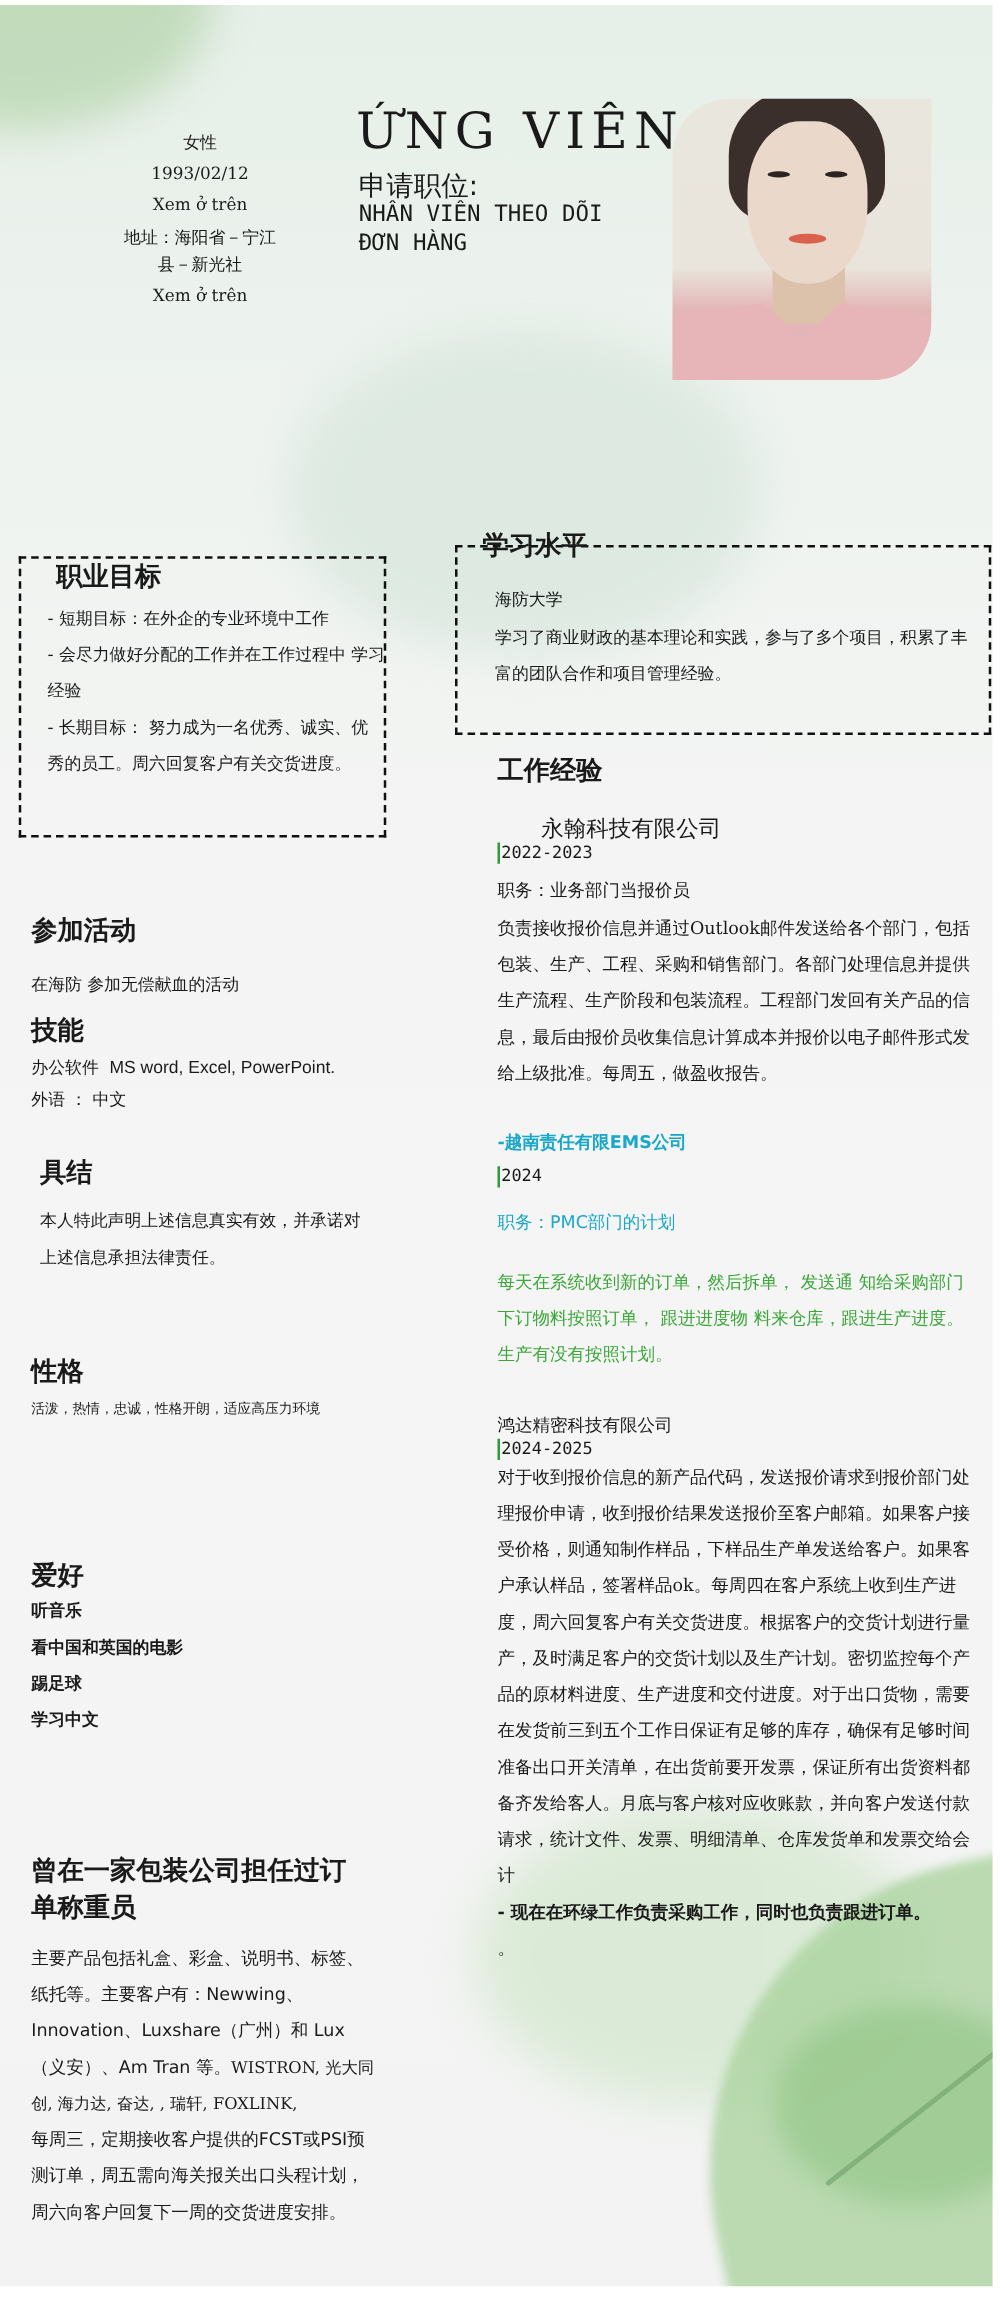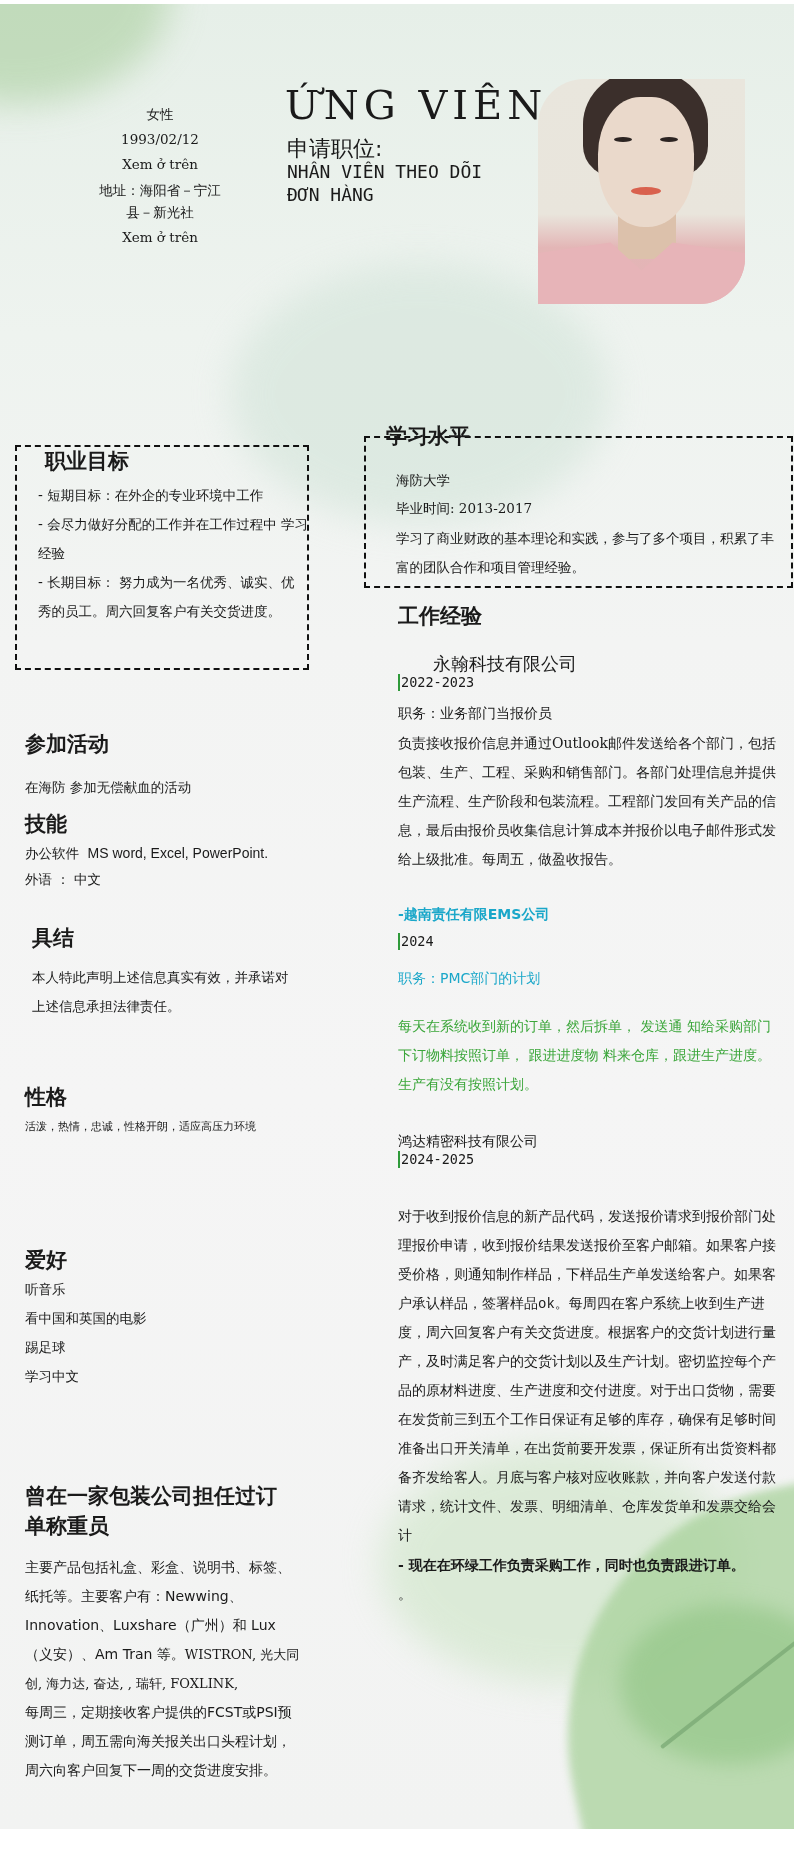--- a/index.html
+++ b/index.html
@@ -81,21 +81,20 @@
       <p style="margin-bottom:0;">- 短期目标：在外企的专业环境中工作</p>
       <p>- 会尽力做好分配的工作并在工作过程中 学习经验</p>
       <p>- 长期目标： 努力成为一名优秀、诚实、优 秀的员工。周六回复客户有关交货进度。</p>
     </div>
   </div>
 
   <div class="box" style="left:364px; top:432px; width:429px; height:152px;">
     <div class="sec-h" style="left:20px; top:-16px; background:transparent;">学习水平</div>
     <div class="abs" style="left:30px; top:28px; width:385px; font-size:13.5px; line-height:28px;">
       <p>海防大学</p>
-      <p>毕业时间: 2013-2017</p>
       <p style="line-height:29px;margin-top:2px;">学习了商业财政的基本理论和实践，参与了多个项目，积累了丰富的团队合作和项目管理经验。</p>
     </div>
   </div>
 
   <div class="sec-h" style="left:398px; top:598px;">工作经验</div>
 
   <div class="abs" style="left:398px; top:650px; width:380px;">
     <p style="font-size:18px;line-height:20px;margin-left:35px;">永翰科技有限公司</p>
     <p class="date">2022-2023</p>
     <p style="font-size:14px;line-height:20px;margin-top:12px;">职务：业务部门当报价员</p>
@@ -105,21 +104,21 @@
   <div class="abs sans" style="left:398px; top:900px; width:380px;">
     <p class="cyan" style="font-size:14px;font-weight:bold;line-height:20px;">-越南责任有限EMS公司</p>
     <p class="date" style="margin-top:9px;">2024</p>
     <p class="cyan" style="font-size:14px;line-height:20px;margin-top:18px;">职务：PMC部门的计划</p>
     <p class="txt green" style="margin-top:24px;">每天在系统收到新的订单，然后拆单， 发送通 知给采购部门下订物料按照订单， 跟进进度物 料来仓库，跟进生产进度。生产有没有按照计划。</p>
   </div>
 
   <div class="abs" style="left:398px; top:1127px; width:380px;">
     <p style="font-size:14px;line-height:20px;">鸿达精密科技有限公司</p>
     <p class="date">2024-2025</p>
-    <p class="txt" style="margin-top:35px;font-family:Liberation Mono, monospace;">对于收到报价信息的新产品代码，发送报价请求到报价部门处理报价申请，收到报价结果发送报价至客户邮箱。如果客户接受价格，则通知制作样品，下样品生产单发送给客户。如果客户承认样品，签署样品ok。每周四在客户系统上收到生产进度，周六回复客户有关交货进度。根据客户的交货计划进行量产，及时满足客户的交货计划以及生产计划。密切监控每个产品的原材料进度、生产进度和交付进度。对于出口货物，需要在发货前三到五个工作日保证有足够的库存，确保有足够时间准备出口开关清单，在出货前要开发票，保证所有出货资料都备齐发给客人。月底与客户核对应收账款，并向客户发送付款请求，统计文件、发票、明细清单、仓库发货单和发票交给会计</p>
+    <p class="txt" style="">对于收到报价信息的新产品代码，发送报价请求到报价部门处理报价申请，收到报价结果发送报价至客户邮箱。如果客户接受价格，则通知制作样品，下样品生产单发送给客户。如果客户承认样品，签署样品ok。每周四在客户系统上收到生产进度，周六回复客户有关交货进度。根据客户的交货计划进行量产，及时满足客户的交货计划以及生产计划。密切监控每个产品的原材料进度、生产进度和交付进度。对于出口货物，需要在发货前三到五个工作日保证有足够的库存，确保有足够时间准备出口开关清单，在出货前要开发票，保证所有出货资料都备齐发给客人。月底与客户核对应收账款，并向客户发送付款请求，统计文件、发票、明细清单、仓库发货单和发票交给会计</p>
     <p class="txt sans" style="font-weight:bold;">
       <span>- </span><span>现在在环绿工作负责采购工作，同时也负责跟进订单。</span>
     </p>
     <p class="txt">。</p>
   </div>
 
   <div class="sec-h" style="left:25px; top:726px;">参加活动</div>
   <p class="abs" style="left:25px; top:775px; font-size:13.5px;">在海防 参加无偿献血的活动</p>
 
   <div class="sec-h" style="left:25px; top:806px;">技能</div>
@@ -128,21 +127,21 @@
     <p>外语 ： 中文</p>
   </div>
 
   <div class="sec-h" style="left:32px; top:920px;">具结</div>
   <p class="abs txt sans" style="left:32px; top:959px; width:260px; font-size:13.5px;">本人特此声明上述信息真实有效，并承诺对上述信息承担法律责任。</p>
 
   <div class="sec-h" style="left:25px; top:1079px;">性格</div>
   <p class="abs txt" style="left:25px; top:1108px; width:275px; font-size:11px;">活泼，热情，忠诚，性格开朗，适应高压力环境</p>
 
   <div class="sec-h" style="left:25px; top:1242px;">爱好</div>
-  <div class="abs txt" style="left:25px; top:1271px; font-size:13.5px;">
+  <div class="abs txt" style="left:25px; top:1271px; font-size:13.5px;font-weight:bold;">
     <p>听音乐</p>
     <p>看中国和英国的电影</p>
     <p>踢足球</p>
     <p>学习中文</p>
   </div>
 
   <div class="sec-h" style="left:25px; top:1477px; width:270px; line-height:30px;">曾在一家包装公司担任过订单称重员</div>
   <div class="abs txt sans" style="left:25px; top:1549px; width:275px; font-size:14px;">
     <span>主要产品包括礼盒、彩盒、说明书、标签、纸托等。主要客户有：Newwing、Innovation、Luxshare（广州）和 Lux（义安）、Am Tran 等。</span><span style="font-family:'DejaVu Serif',serif;font-size:13px;">WISTRON, 光大同创, 海力达, 奋达, , 瑞轩, FOXLINK,</span><br>
     <span>每周三，定期接收客户提供的FCST或PSI预测订单，周五需向海关报关出口头程计划，周六向客户回复下一周的交货进度安排。</span>

